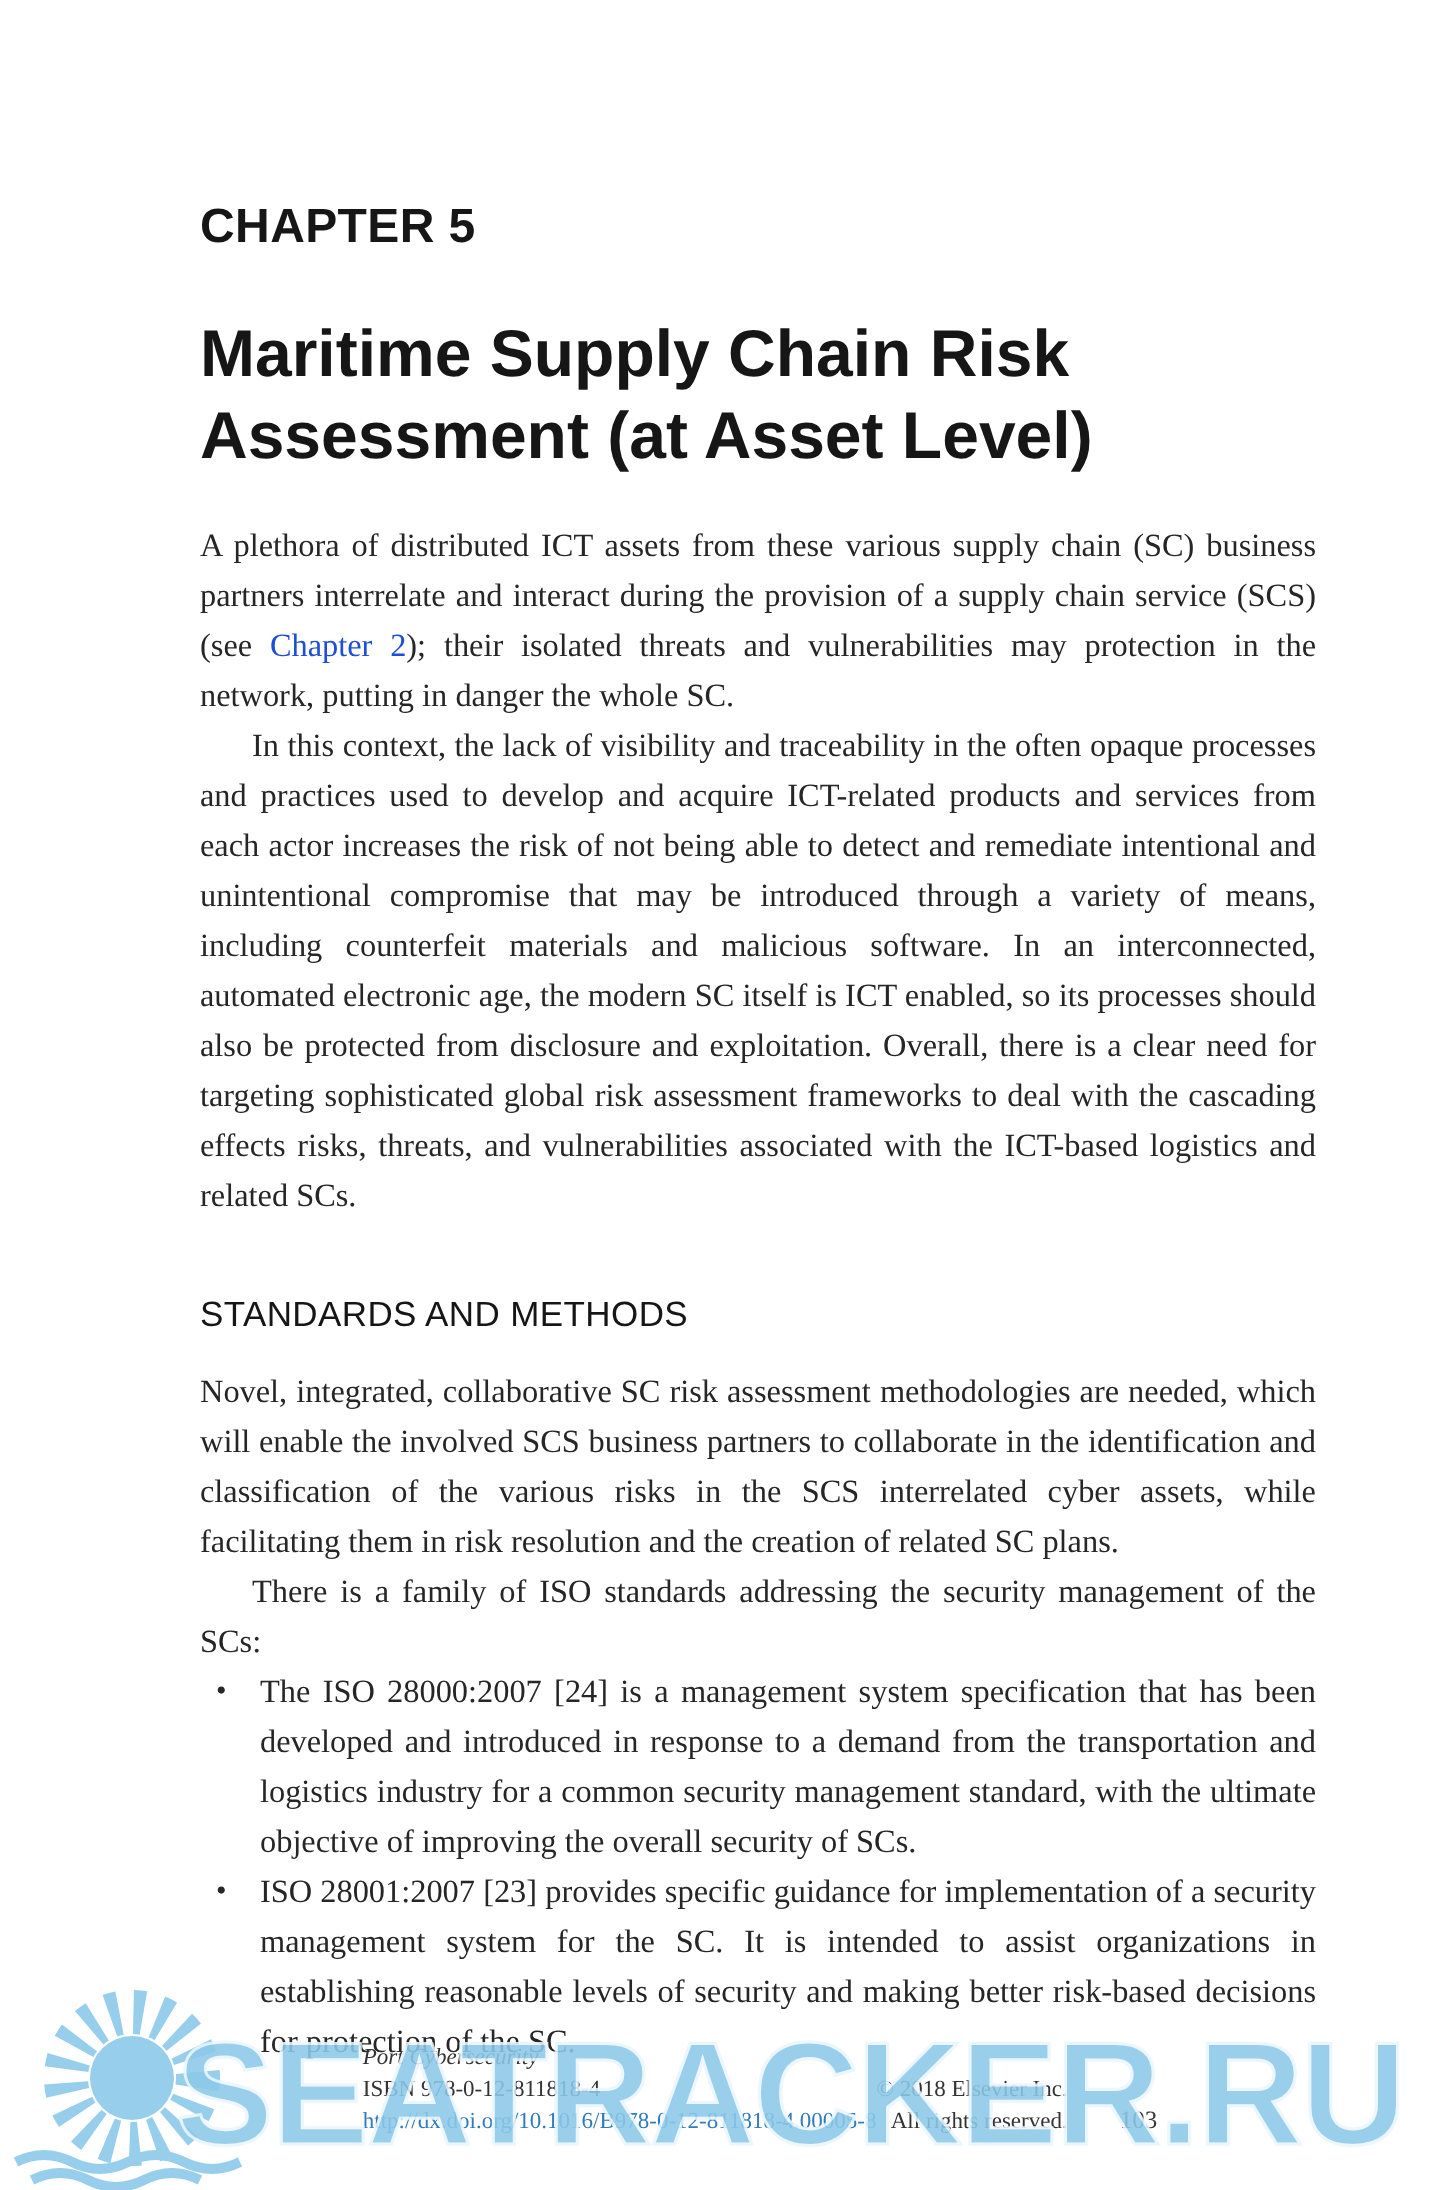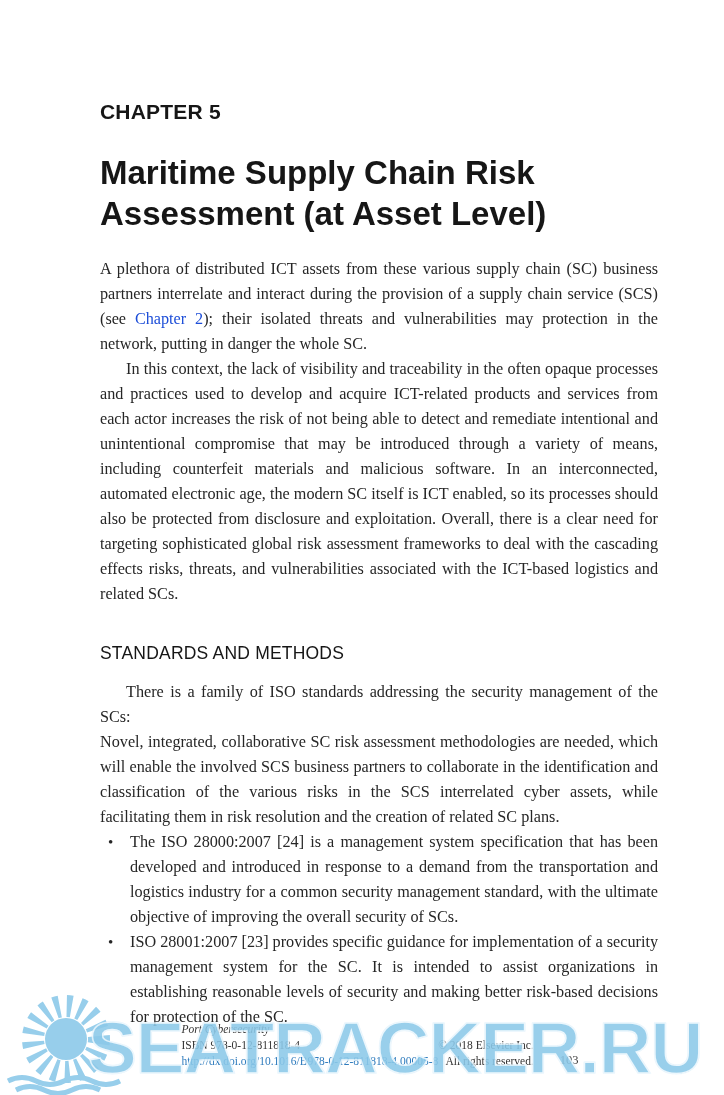--- a/index.html
+++ b/index.html
@@ -12,21 +12,21 @@
     font-family:"Liberation Serif",serif;
     color:#262626;
   }
   .content{
     position:absolute;
     top:100px;left:100px;right:66px;
   }
   .chapter-label{
     font-family:"Liberation Sans",sans-serif;
     font-weight:bold;
-    font-size:21px;
+    font-size:24px;
     letter-spacing:0.2px;
     color:#161616;
     margin:0 0 28px 0;
   }
   .page-title{
     font-family:"Liberation Sans",sans-serif;
     font-weight:bold;
     font-size:33px;
     line-height:1.25;
     color:#161616;
@@ -125,23 +125,23 @@
     <h3 class="chapter-label">CHAPTER 5</h3>
 
     <h1 class="page-title">Maritime Supply Chain Risk Assessment (at Asset Level)</h1>
 
     <p class="body"><span>A plethora of distributed ICT assets from these various supply chain (SC) business partners interrelate and interact during the provision of a supply chain service (SCS) (see </span><a class="link">Chapter 2</a><span>); their isolated threats and vulnerabilities may protection in the network, putting in danger the whole SC.</span></p>
 
     <p class="body indent">In this context, the lack of visibility and traceability in the often opaque processes and practices used to develop and acquire ICT-related products and services from each actor increases the risk of not being able to detect and remediate intentional and unintentional compromise that may be introduced through a variety of means, including counterfeit materials and malicious software. In an interconnected, automated electronic age, the modern SC itself is ICT enabled, so its processes should also be protected from disclosure and exploitation. Overall, there is a clear need for targeting sophisticated global risk assessment frameworks to deal with the cascading effects risks, threats, and vulnerabilities associated with the ICT-based logistics and related SCs.</p>
 
     <h2 class="section-heading">STANDARDS AND METHODS</h2>
 
+    <p class="body">Novel, integrated, collaborative SC risk assessment methodologies are needed, which will enable the involved SCS business partners to collaborate in the identification and classification of the various risks in the SCS interrelated cyber assets, while facilitating them in risk resolution and the creation of related SC plans.</p>
+
     <p class="body indent">There is a family of ISO standards addressing the security management of the SCs:</p>
-
-    <p class="body">Novel, integrated, collaborative SC risk assessment methodologies are needed, which will enable the involved SCS business partners to collaborate in the identification and classification of the various risks in the SCS interrelated cyber assets, while facilitating them in risk resolution and the creation of related SC plans.</p>
 
     <ul class="bullets">
       <li>
         <span class="bullet">•</span>
         <span>The ISO 28000:2007 [24] is a management system specification that has been developed and introduced in response to a demand from the transportation and logistics industry for a common security management standard, with the ultimate objective of improving the overall security of SCs.</span>
       </li>
       <li>
         <span class="bullet">•</span>
         <span>ISO 28001:2007 [23] provides specific guidance for implementation of a security management system for the SC. It is intended to assist organizations in establishing reasonable levels of security and making better risk-based decisions for protection of the SC.</span>
       </li>

